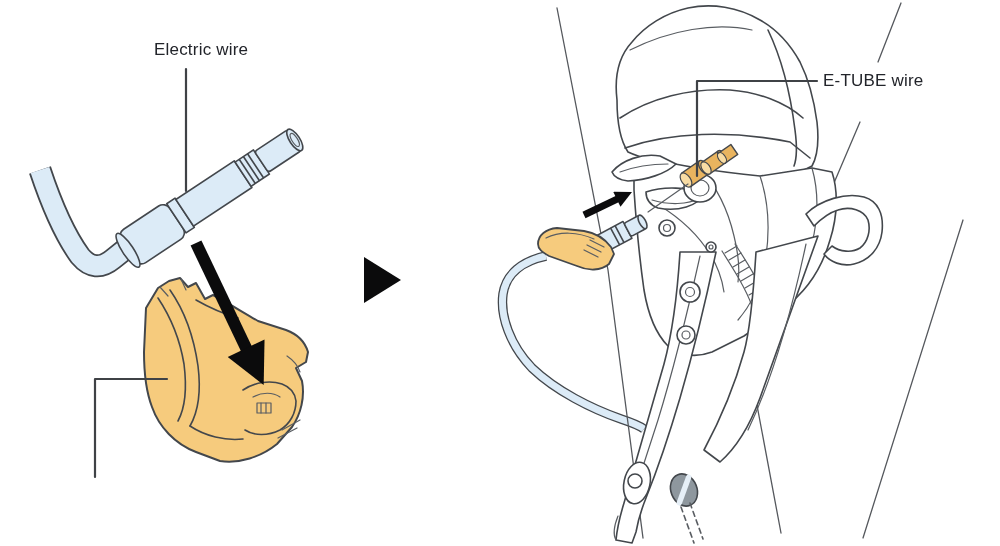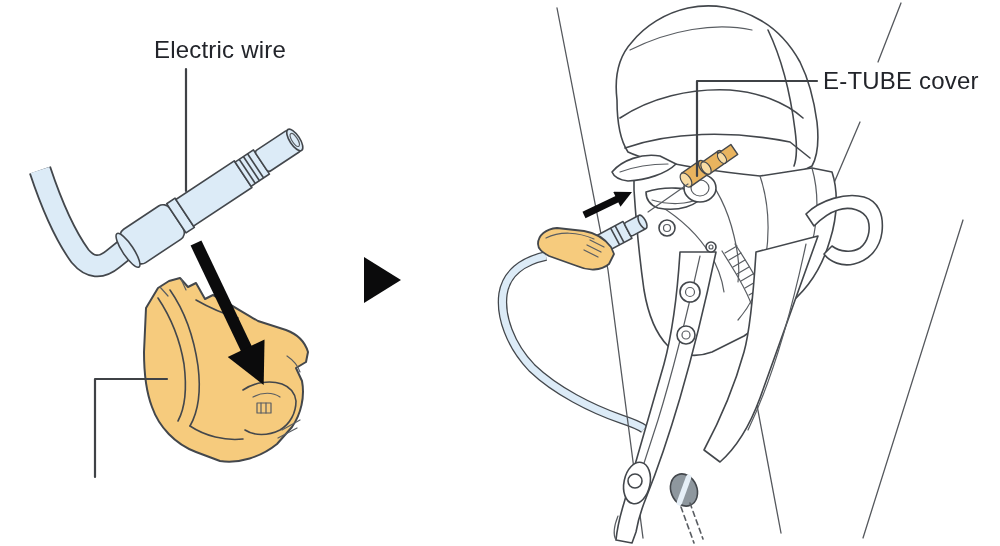--- a/index.html
+++ b/index.html
@@ -4,21 +4,21 @@
 <style>
   :root{
     --background:#ffffff; --outline:#43474c; --outline-soft:#595d62; --frame-line:#55585d;
     --wire-fill:#dcebf7; --cover-fill:#f6cb7d; --gold-fill:#e9b45f; --gold-highlight:#f8dca4;
     --screw-fill:#8e979e; --arrow:#0b0b0c; --text:#22242a; --leader:#3f4246;
   }
   html,body{margin:0;padding:0;background:#fff;}
   .stage{position:relative;width:1000px;height:546px;background:var(--background);
          font-family:"Liberation Sans",sans-serif;overflow:hidden;}
   .stage svg{position:absolute;left:0;top:0;}
-  .lbl{position:absolute;font-size:24px;line-height:24px;color:var(--text);
+  .lbl{position:absolute;font-size:17px;line-height:24px;color:var(--text);
        letter-spacing:.2px;white-space:nowrap;}
   
   .ln{fill:none;stroke:var(--outline);stroke-width:1.6;stroke-linejoin:round;stroke-linecap:round;}
   .thin{fill:none;stroke:var(--outline-soft);stroke-width:1.2;stroke-linejoin:round;stroke-linecap:round;}
   .frame{fill:none;stroke:var(--frame-line);stroke-width:1.3;stroke-linecap:round;}
   .white{fill:#ffffff;stroke:var(--outline);stroke-width:1.6;stroke-linejoin:round;}
   .wirefill{fill:var(--wire-fill);stroke:var(--outline);stroke-width:1.6;stroke-linejoin:round;}
   .coverfill{fill:var(--cover-fill);stroke:var(--outline);stroke-width:2;stroke-linejoin:round;}
   .goldfill{fill:var(--gold-fill);stroke:var(--outline);stroke-width:1.4;stroke-linejoin:round;}
   .goldlite{fill:var(--gold-highlight);stroke:var(--outline);stroke-width:1.2;}
@@ -209,15 +209,15 @@
       </g>
     </g>
 
     <line class="arrowline" x1="584" y1="215" x2="617.6" y2="198.9" stroke-width="7" marker-end="url(#ahSmall)"></line>
 
     <path class="leader" d="M 817,81 L 697,81 L 697,176"></path>
   </g>
 </svg>
 
 <div class="lbl" style="left:154px;top:38px">Electric wire</div>
-<div class="lbl" style="left:823px;top:69px">E-TUBE cover</div>
+<div class="lbl" style="left:823px;top:69px">E-TUBE wire</div>
 
 </div>
 
 </body></html>

